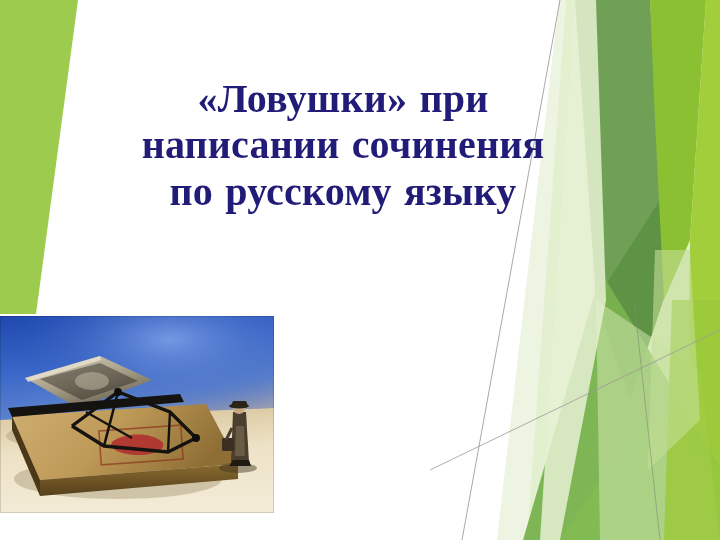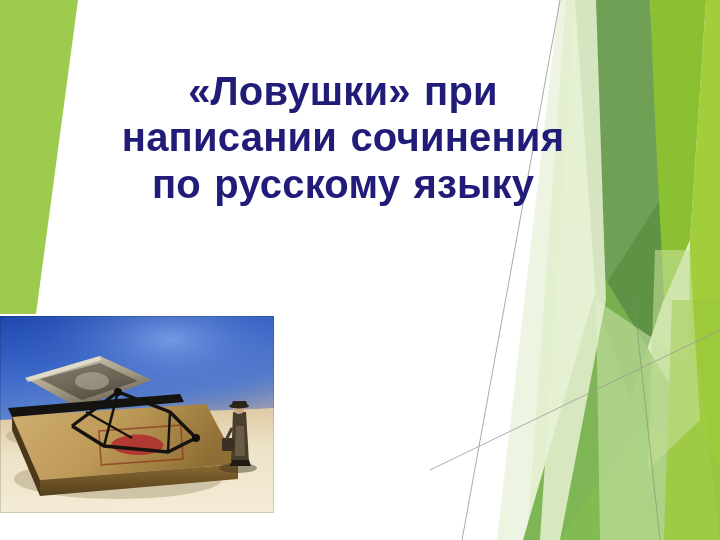--- a/index.html
+++ b/index.html
@@ -45,22 +45,22 @@
   
   #title-block {
     position: absolute;
     left: 108px;
     top: 60px;
     width: 470px;
     z-index: 4;
     text-align: center;
   }
   #title-text {
-    margin: 8px;
-    font-family: Liberation Sans, sans-serif;
+    margin: 16px;
+    font-family: Liberation Serif, serif;
     font-weight: bold;
     font-size: 40px;
     line-height: 1.16;
     letter-spacing: 0.2px;
     color: #201C78;
     white-space: pre-line;
     word-spacing: 2px;
   }
 </style>
 </head>

